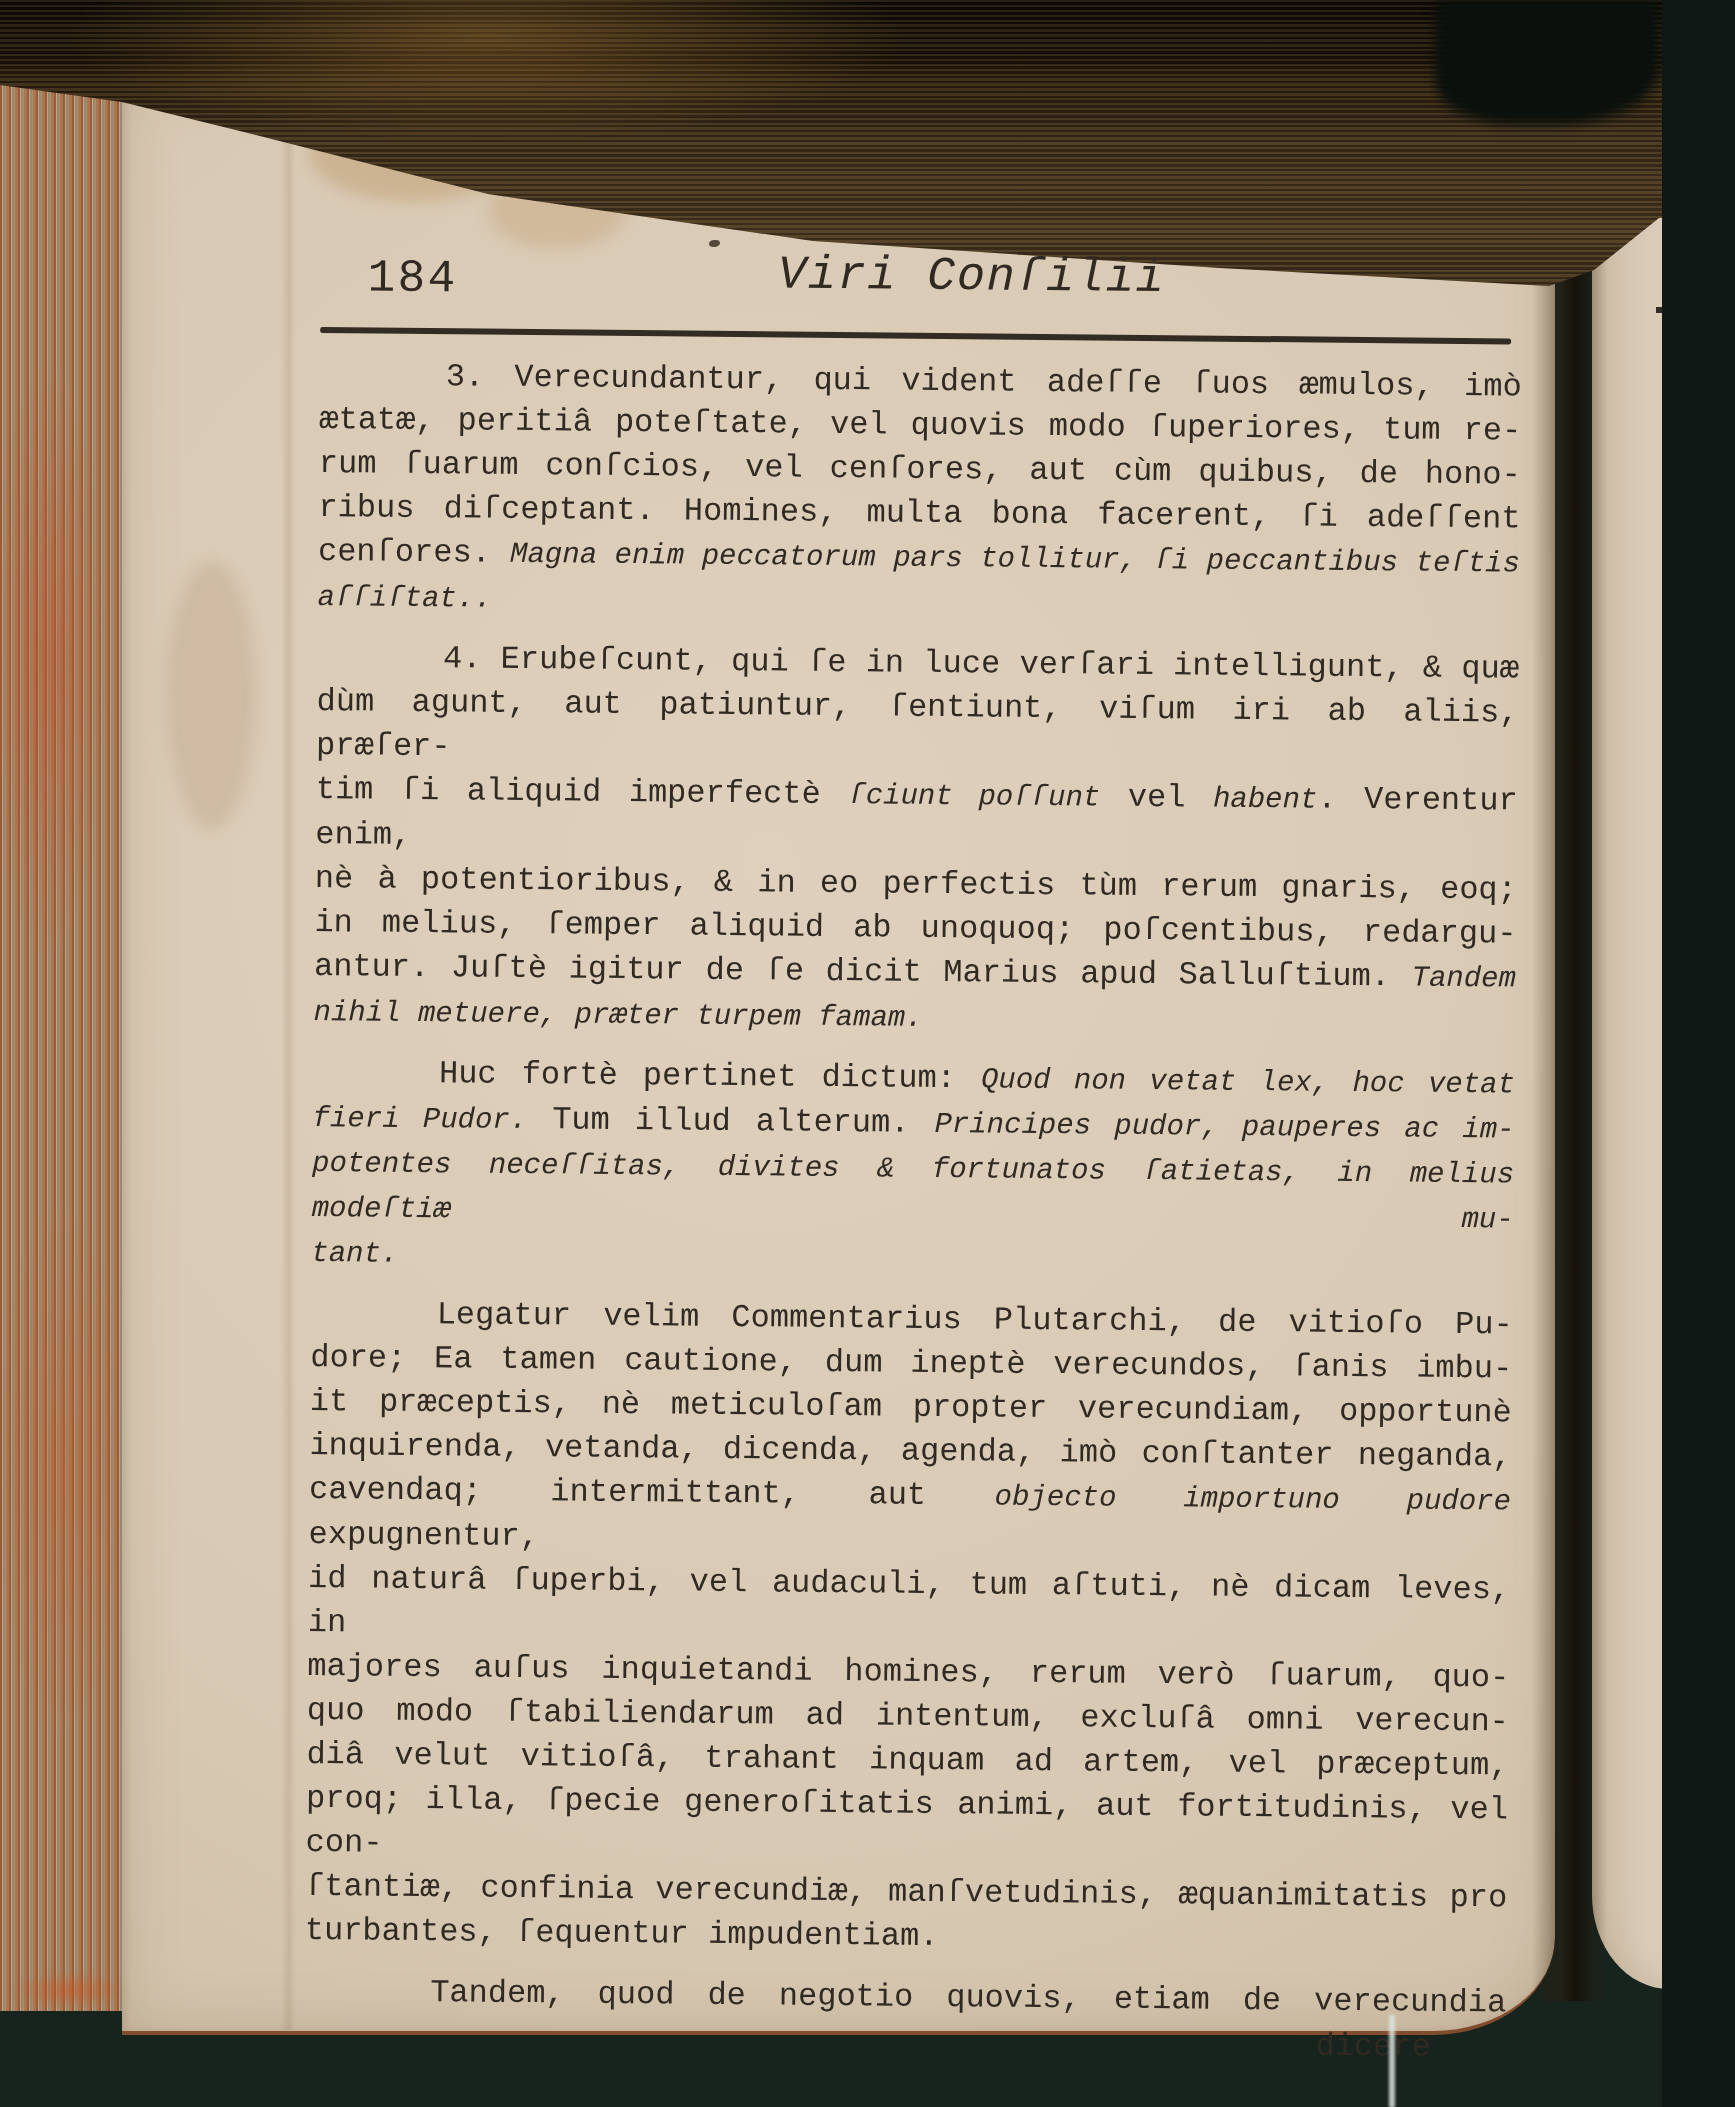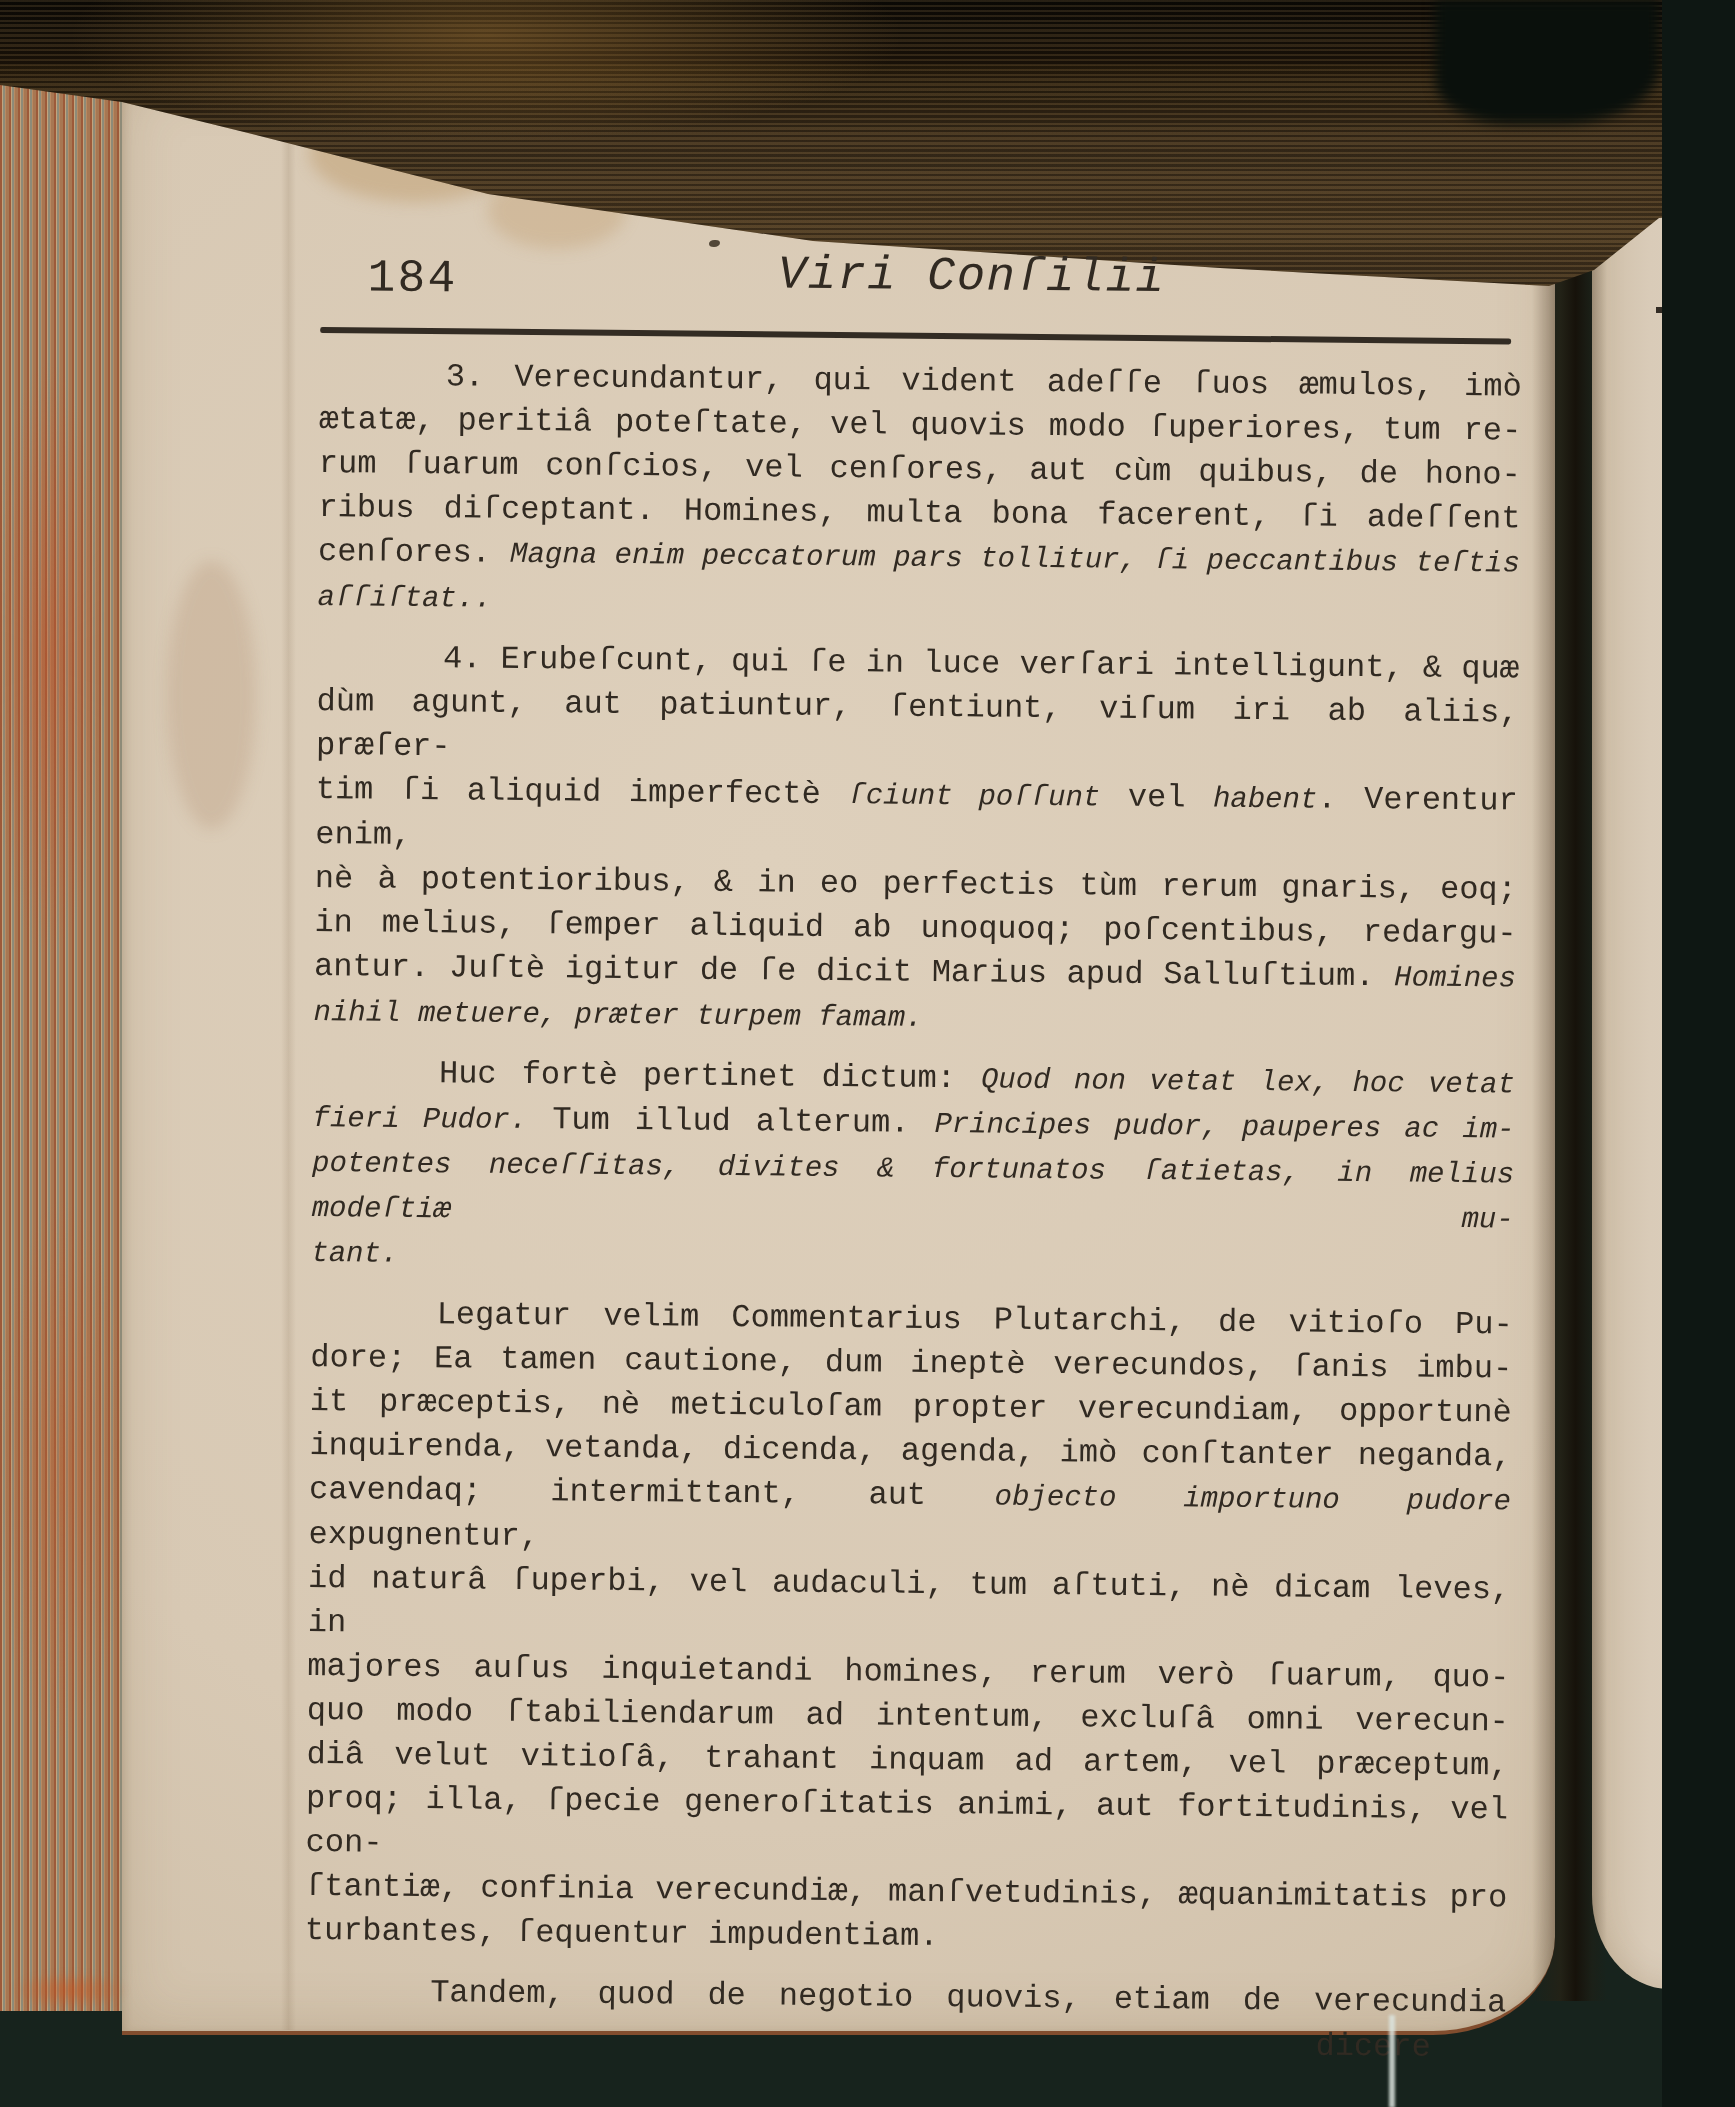--- a/index.html
+++ b/index.html
@@ -123,21 +123,21 @@
           <div class="line j"><span class="rm">ribus diſceptant.   Homines, multa bona facerent, ſi adeſſent</span></div>
           <div class="line j"><span class="rm">cenſores.   </span><span class="it">Magna enim peccatorum pars tollitur, ſi peccantibus teſtis</span></div>
           <div class="line l"><span class="it">aſſiſtat..</span></div>
         </div>
         <div class="para">
           <div class="line j" style="text-indent: 126px;"><span class="rm">4.   Erubeſcunt, qui ſe in luce verſari intelligunt, &amp; quæ</span></div>
           <div class="line j"><span class="rm">dùm agunt, aut patiuntur, ſentiunt, viſum iri ab aliis, præſer-</span></div>
           <div class="line j"><span class="rm">tim ſi aliquid imperfectè </span><span class="it">ſciunt poſſunt</span><span class="rm"> vel </span><span class="it">habent</span><span class="rm">. Verentur enim,</span></div>
           <div class="line j"><span class="rm">nè à potentioribus, &amp; in eo perfectis tùm rerum gnaris, eoq;</span></div>
           <div class="line j"><span class="rm">in melius, ſemper aliquid ab unoquoq; poſcentibus, redargu-</span></div>
-          <div class="line j"><span class="rm">antur.   Juſtè igitur de ſe dicit Marius apud Salluſtium.   </span><span class="it">Homines</span></div>
+          <div class="line j"><span class="rm">antur.   Juſtè igitur de ſe dicit Marius apud Salluſtium.   </span><span class="it">Tandem</span></div>
           <div class="line l"><span class="it">nihil metuere, præter turpem famam.</span></div>
         </div>
         <div class="para">
           <div class="line j" style="text-indent: 126px;"><span class="rm">Huc fortè pertinet dictum: </span><span class="it">Quod non vetat lex, hoc vetat</span></div>
           <div class="line j"><span class="it">fieri Pudor.</span><span class="rm"> Tum illud alterum.   </span><span class="it">Principes pudor, pauperes ac im-</span></div>
           <div class="line j"><span class="it">potentes neceſſitas, divites &amp; fortunatos ſatietas, in melius modeſtiæ mu-</span></div>
           <div class="line l"><span class="it">tant.</span></div>
         </div>
         <div class="para">
           <div class="line j" style="text-indent: 126px;"><span class="rm">Legatur velim Commentarius Plutarchi, de vitioſo Pu-</span></div>

